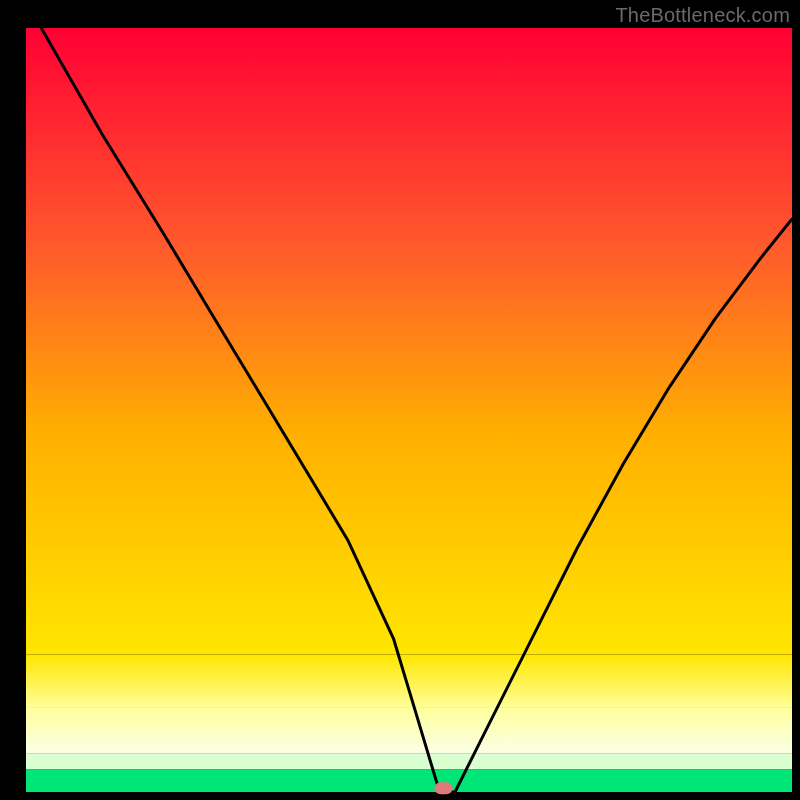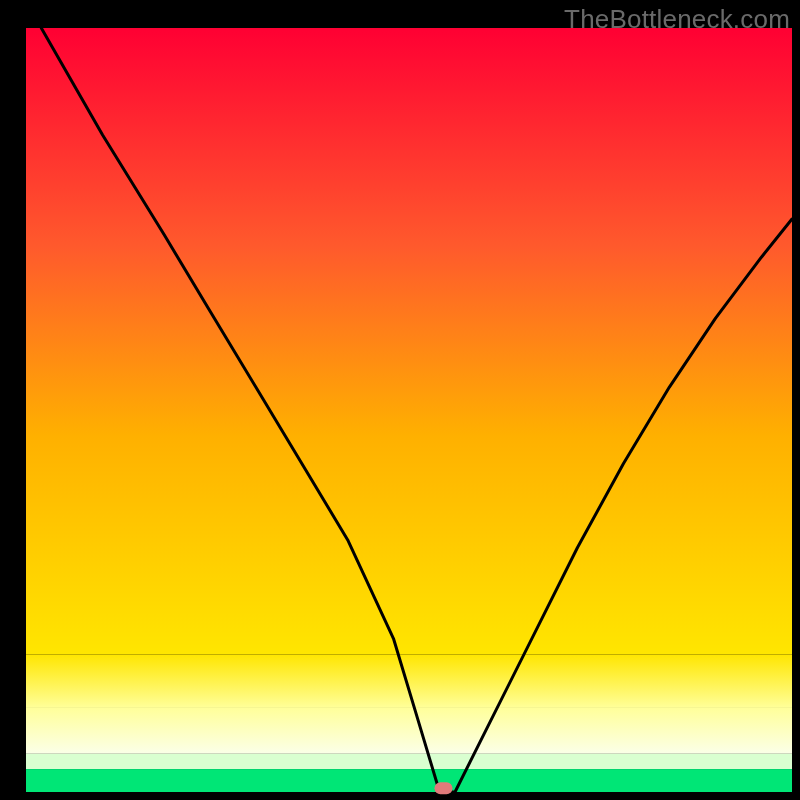--- a/index.html
+++ b/index.html
@@ -15,21 +15,21 @@
     position: relative;
     width: 800px;
     height: 800px;
     background: #000;
   }
   .watermark {
     position: absolute;
     top: 4px;
     right: 10px;
     color: #6a6a6a;
-    font-size: 26px;
+    font-size: 20px;
     font-weight: 400;
     letter-spacing: 0.2px;
     z-index: 5;
     text-align: right;
   }
   svg {
     position: absolute;
     top: 0;
     left: 0;
   }

